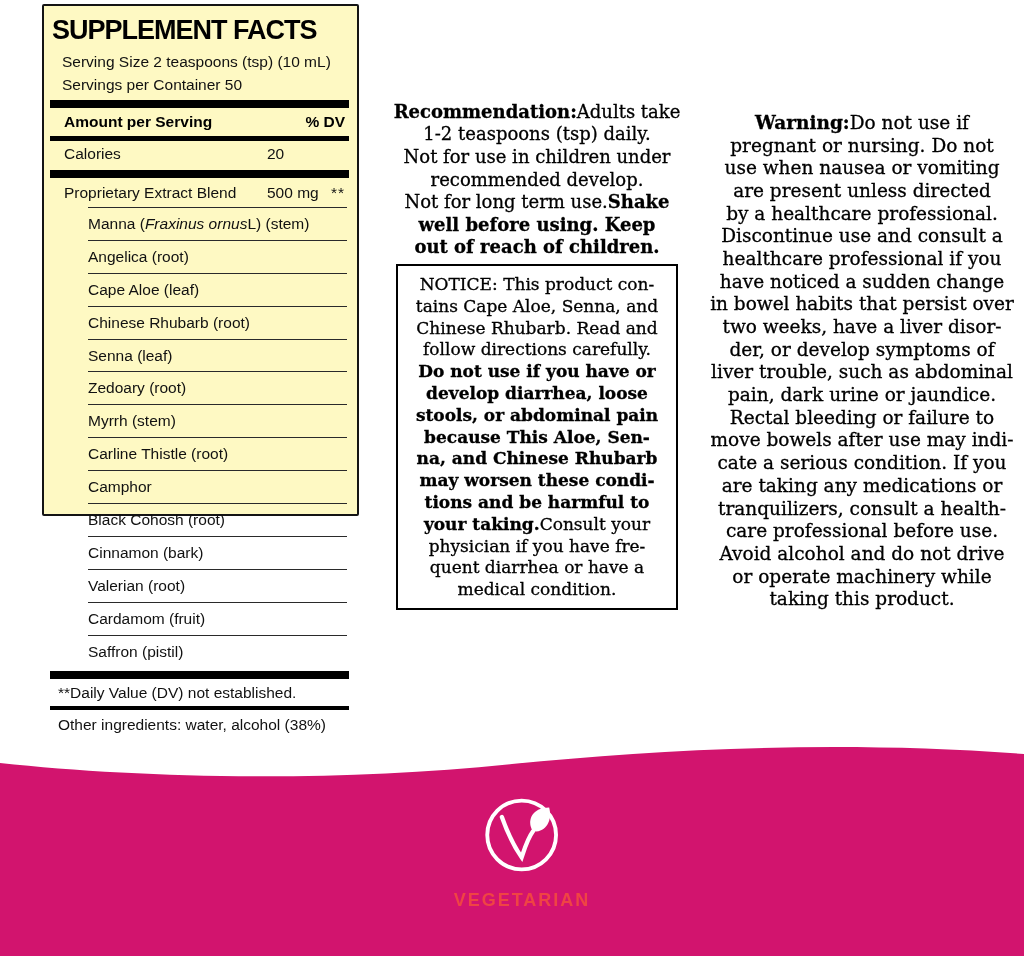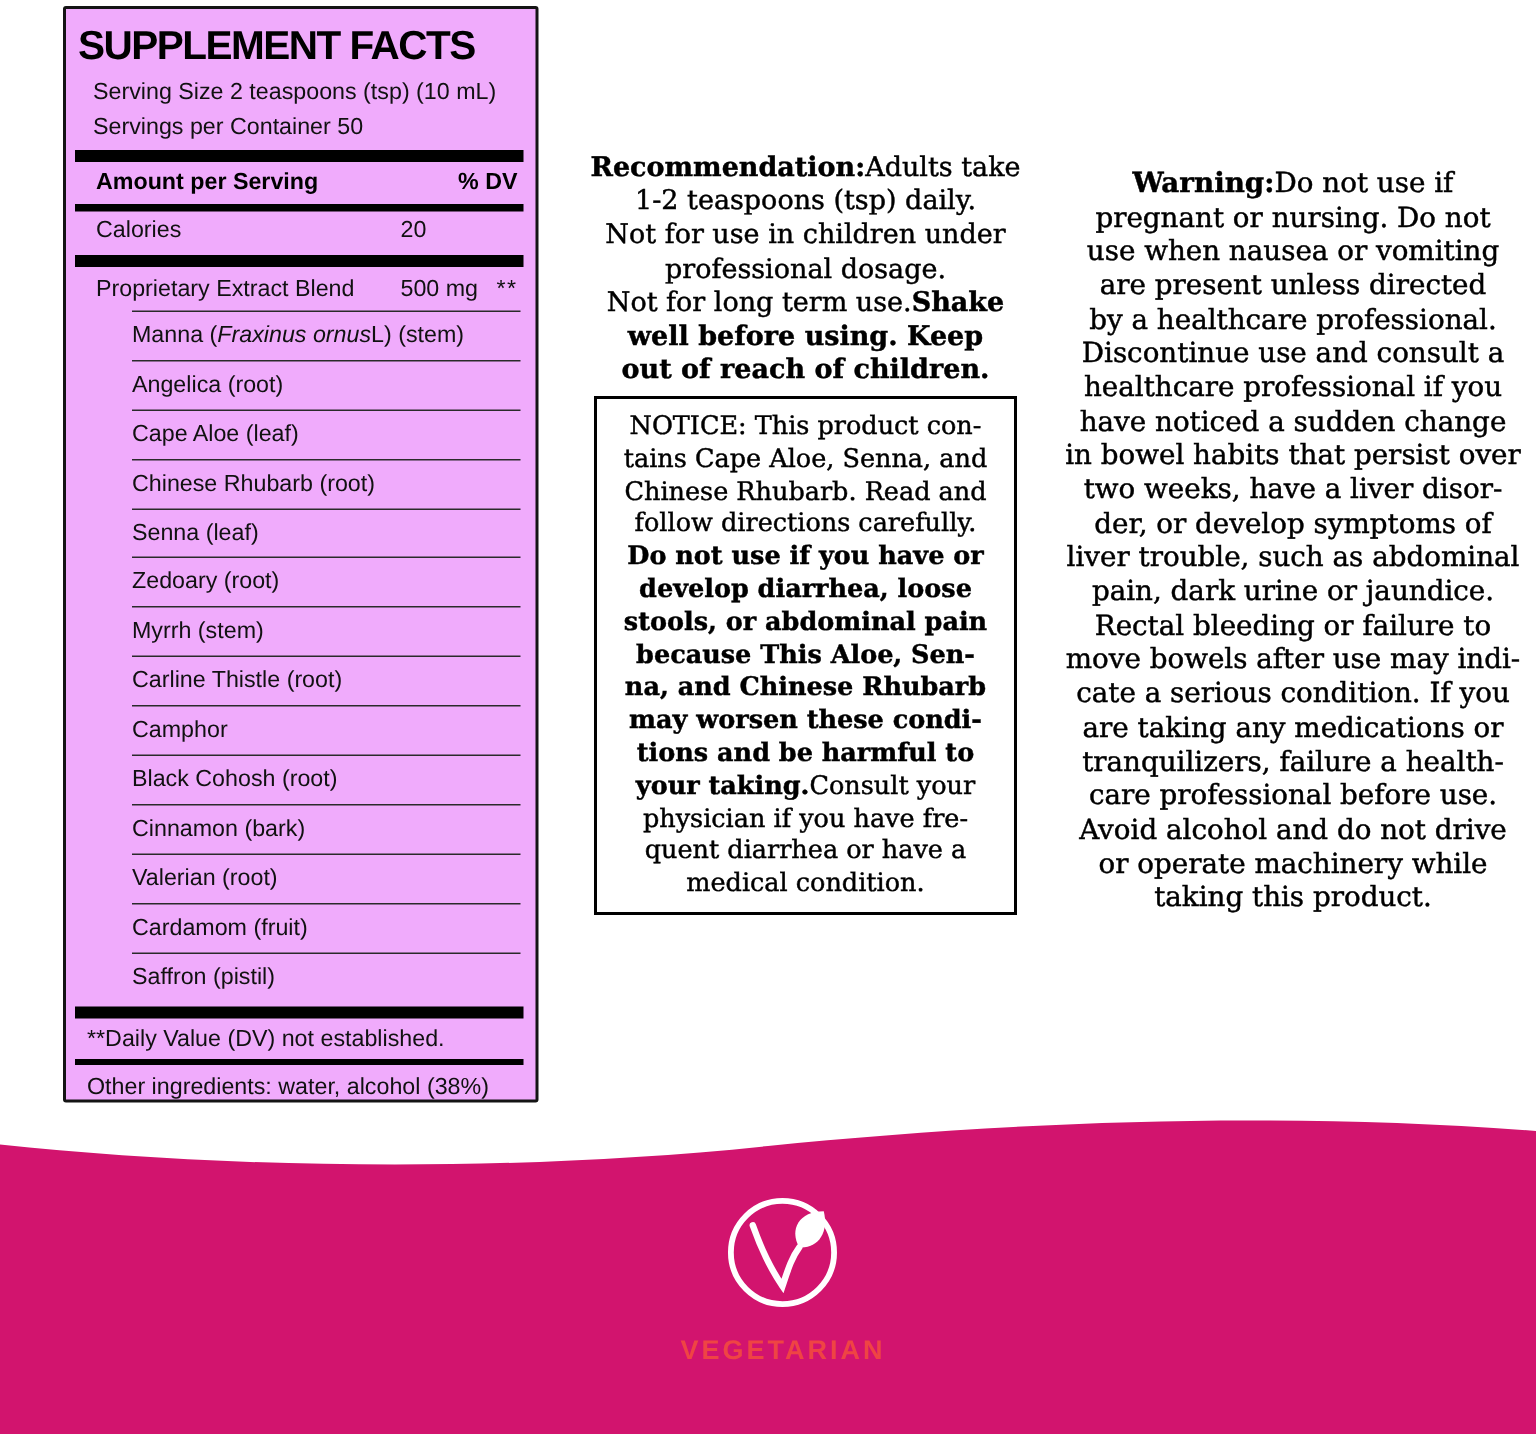--- a/index.html
+++ b/index.html
@@ -1,21 +1,21 @@
 <!DOCTYPE html>
 <html style="--band: #d2146e;"><head>
 <meta charset="utf-8">
 <style>
   html,body{margin:0;padding:0;background:#fff;}
   .root{position:relative;width:1024px;height:956px;background:#fff;overflow:hidden;
         font-family:"Liberation Sans",sans-serif;color:#0a0a0a;}
 
   
-  .facts{position:absolute;left:42px;top:4px;width:317px;height:731px;box-sizing:border-box;
-         border:2px solid #141414;border-radius:2px;padding:6px 10px 0 8px;background:#f0abfc;}
+  .facts{position:absolute;left:42px;top:4px;width:317px;height:512px;box-sizing:border-box;
+         border:2px solid #141414;border-radius:2px;padding:6px 10px 0 8px;background:#fef9c3;}
   .facts h1{margin:2px 0 4px 0;font-size:27px;line-height:32px;font-weight:bold;letter-spacing:-1px;color:#000;}
   .serv{font-size:15.5px;line-height:23px;margin-left:10px;color:#111;}
   .bar{background:#000;margin:0 -2px;}
   .h8{height:8px;margin-top:4px;}
   .h5{height:5px;}
   .h4{height:4px;}
   .row{position:relative;display:flex;align-items:center;font-size:15.5px;color:#111;margin-left:12px;}
   .row.head{height:28px;font-weight:bold;color:#000;}
   .row.cal{height:25px;}
   .row.blend{height:29px;}
@@ -135,21 +135,21 @@
           <span class="seg-b">Recommendation:</span>
           <span> Adults take</span>
         </div>
         <div class="line">
           <span>1-2 teaspoons (tsp) daily.</span>
         </div>
         <div class="line">
           <span>Not for use in children under</span>
         </div>
         <div class="line">
-          <span>professional dosage.</span>
+          <span>recommended develop.</span>
         </div>
         <div class="line">
           <span>Not for long term use. </span>
           <span class="seg-b">Shake</span>
         </div>
         <div class="line">
           <span class="seg-b">well before using. Keep</span>
         </div>
         <div class="line">
           <span class="seg-b">out of reach of children.</span>
@@ -254,21 +254,21 @@
       <div class="line">
         <span>move bowels after use may indi-</span>
       </div>
       <div class="line">
         <span>cate a serious condition. If you</span>
       </div>
       <div class="line">
         <span>are taking any medications or</span>
       </div>
       <div class="line">
-        <span>tranquilizers, failure a health-</span>
+        <span>tranquilizers, consult a health-</span>
       </div>
       <div class="line">
         <span>care professional before use.</span>
       </div>
       <div class="line">
         <span>Avoid alcohol and do not drive</span>
       </div>
       <div class="line">
         <span>or operate machinery while</span>
       </div>

